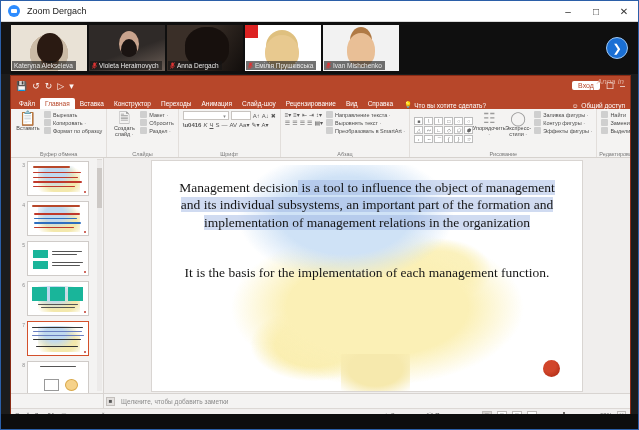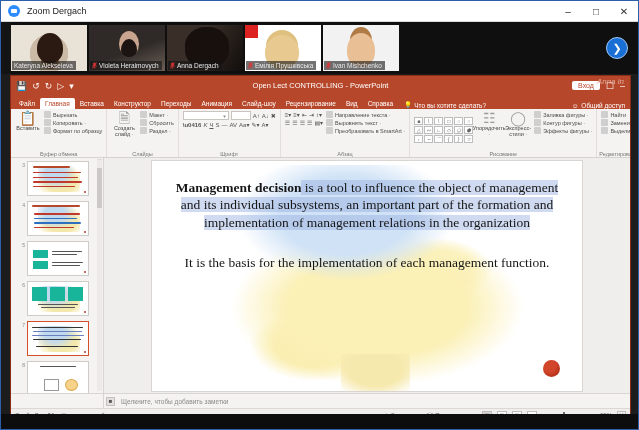--- a/index.html
+++ b/index.html
@@ -230,23 +230,23 @@
     position:absolute; left:44%; bottom:0%; width:16%; height:16%;
     background: radial-gradient(ellipse at 50% 40%, #f6e9ad 0 55%, rgba(246,233,173,0) 100%);
   }
   .slide-text {
     position: relative; z-index: 2;
     padding: 18px 20px 0 20px;
     font-family: "Liberation Serif", serif;
     text-align:center; color:#161616;
   }
   .para1 { font-size: 13.5px; line-height: 1.32; }
-  .para1 b { font-weight: bold; }
+  .para1 b { font-weight: normal; }
   .hl { background: rgba(150,175,225,.45); }
-  .para2 { font-size: 13.5px; line-height: 1.32; margin-top: 22px; }
+  .para2 { font-size: 13.5px; line-height: 1.32; margin-top: 32px; }
   .rec-dot {
     position:absolute; right: 22px; bottom: 14px; z-index:3;
     width: 17px; height: 17px; border-radius:50%;
     background: radial-gradient(circle at 38% 34%, #d1452a 0 40%, #a5240f 100%);
   }
 
   
   .notes-bar {
     height: 15px; background:#f4f3f2; border-top:1px solid #d8d4d1;
     display:flex; align-items:center;
@@ -371,21 +371,20 @@
   <div class="ppt">
 
     <div class="ppt-titlebar">
       <span class="qat">
         <span class="qat-ico">💾</span>
         <span class="qat-ico">↺</span>
         <span class="qat-ico">↻</span>
         <span class="qat-ico">▷</span>
         <span class="qat-ico">▾</span>
       </span>
-      <span class="ppt-doctitle">Open Lect CONTROLLING  -  PowerPoint</span>
       <span class="ppt-titlebar-right">
         <span class="signin-badge">Вход</span>
         <span class="tb-ico">☐</span>
         <span class="tb-ico">–</span>
       </span>
       <span class="signin-ghost">Anna in</span>
     </div>
 
     <div class="ppt-tabs">
       <span class="ppt-tab">Файл</span>

